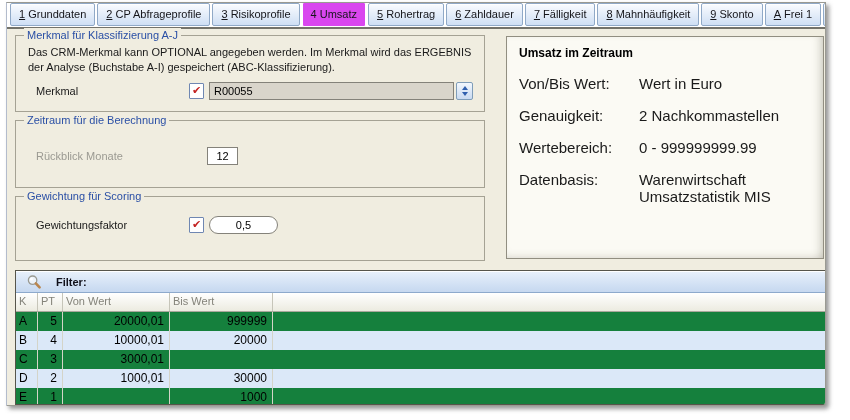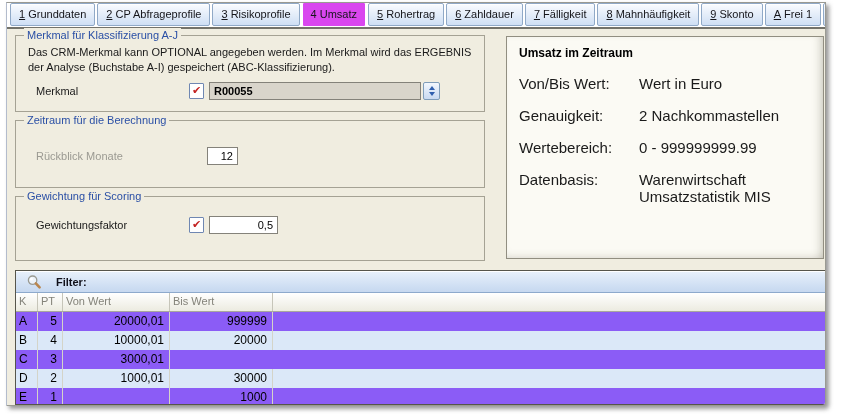--- a/index.html
+++ b/index.html
@@ -24,36 +24,36 @@
   .fieldrow{display:flex;align-items:center;padding-left:20px;}
   .flabel{width:153px;font-size:11px;color:#1a1a1a;flex:none;}
   .flabel.disabled{color:#9b9a92;}
   .chk{width:13px;height:14px;flex:none;margin-right:5px;background:#ffffff;border:1px solid #6f87b2;
     border-radius:1px;display:flex;align-items:center;justify-content:center;}
   .chk .mark{color:#c32222;font-size:11px;font-weight:bold;line-height:11px;transform:translateY(-1px);}
   .spacer13{width:13px;height:14px;flex:none;margin-right:5px;}
   .tbox{height:18px;box-sizing:border-box;border:1px solid #84827a;background:#ffffff;
     font-family:"Liberation Sans",sans-serif;font-size:11px;color:#000;padding:0 4px;}
   .tbox.gray{background:#d9d5cb;}
-  .tbox.right{text-align:right;}
+  .tbox.right{text-align:center;}
   .spinner{width:17px;height:18px;box-sizing:border-box;flex:none;margin-left:2px;
     border:1px solid #7f9db9;border-radius:2px;background:linear-gradient(180deg,#f2f7fd,#c9daf1);
     display:flex;flex-direction:column;align-items:center;justify-content:center;gap:2px;cursor:pointer;}
   .arr-up{width:0;height:0;border-left:3px solid transparent;border-right:3px solid transparent;border-bottom:4px solid #2f5fae;}
   .arr-dn{width:0;height:0;border-left:3px solid transparent;border-right:3px solid transparent;border-top:4px solid #2f5fae;}
   
   .info{position:absolute;left:499px;top:33px;width:318px;height:223px;box-sizing:border-box;
     border:1px solid #918e81;background:#fbfaf4;
     box-shadow:inset -8px 0 10px -6px rgba(110,105,85,.35), inset 0 -6px 8px -5px rgba(110,105,85,.2);}
   .info-title{margin:9px 0 0 12px;font-size:12px;font-weight:bold;color:#000;}
   .info-row{display:flex;margin:15px 0 0 12px;font-size:15px;color:#1a1a1a;}
   .info-row .il{width:120px;flex:none;}
   
   .grid{position:absolute;left:8px;top:267px;right:0;bottom:0;box-sizing:border-box;
-    border:1px solid #56554b;border-right:none;background:#8b5cf6;overflow:hidden;}
+    border:1px solid #56554b;border-right:none;background:#15803d;overflow:hidden;}
   .filterbar{height:21px;display:flex;align-items:center;
     background:linear-gradient(180deg,#e9f1fb 0%,#d5e3f5 55%,#c6d8f0 100%);
     border-bottom:1px solid #8da9cc;box-shadow:inset 0 1px 0 #ffffff;cursor:pointer;}
   .filterbar .ficon{margin-left:10px;width:16px;height:16px;flex:none;}
   .filterbar .flab{margin-left:14px;font-size:11px;font-weight:bold;color:#10101a;}
   .hdr{height:18px;display:flex;background:linear-gradient(180deg,#ffffff,#ecebe0);
     border-bottom:1px solid #a9a89c;font-size:11px;color:#84837a;}
   .hdr .hc{box-sizing:border-box;border-right:1px solid #c6c5b9;padding:2px 4px 0 3px;overflow:hidden;white-space:nowrap;}
   .hdr .hfill{flex:1;border-right:none;}
   .trow{height:19px;display:flex;font-size:12px;color:#000;}
@@ -84,21 +84,21 @@
     </div>
 
   <div class="gb" style="left:8px;top:32px;width:468px;height:75px;">
     <div class="gb-title">Merkmal für Klassifizierung A-J</div>
     <div class="gb-desc">Das CRM-Merkmal kann OPTIONAL angegeben werden. Im Merkmal wird das ERGEBNIS der Analyse (Buchstabe A-I) gespeichert (ABC-Klassifizierung).</div>
     <div class="fieldrow" style="margin-top:7px;">
       <div class="flabel">Merkmal</div>
       <div class="chk">
         <span class="mark">✔</span>
       </div>
-      <input class="tbox gray" style="width: 212px; font-weight: bold;" value="R00055">
+      <input class="tbox gray" style="width: 245px;" value="R00055">
       <div class="spinner">
         <span class="arr-up"></span>
         <span class="arr-dn"></span>
       </div>
     </div>
   </div>
 
   <div class="gb" style="left:8px;top:117px;width:468px;height:66px;">
     <div class="gb-title">Zeitraum für die Berechnung</div>
     <div class="fieldrow" style="margin-top:26px;">
@@ -108,21 +108,21 @@
     </div>
   </div>
 
   <div class="gb" style="left:8px;top:193px;width:468px;height:63px;">
     <div class="gb-title">Gewichtung für Scoring</div>
     <div class="fieldrow" style="margin-top:19px;">
       <div class="flabel">Gewichtungsfaktor</div>
       <div class="chk">
         <span class="mark">✔</span>
       </div>
-      <input class="tbox right" style="width: 69px;" value="0,5">
+      <input class="tbox right" style="width: 69px; border-radius: 9px;" value="0,5">
     </div>
   </div>
 
   <div class="info">
     <div class="info-title">Umsatz im Zeitraum</div>
     <div>
         <div class="info-row">
           <span class="il">Von/Bis Wert:</span>
           <span>Wert in Euro</span>
         </div>

